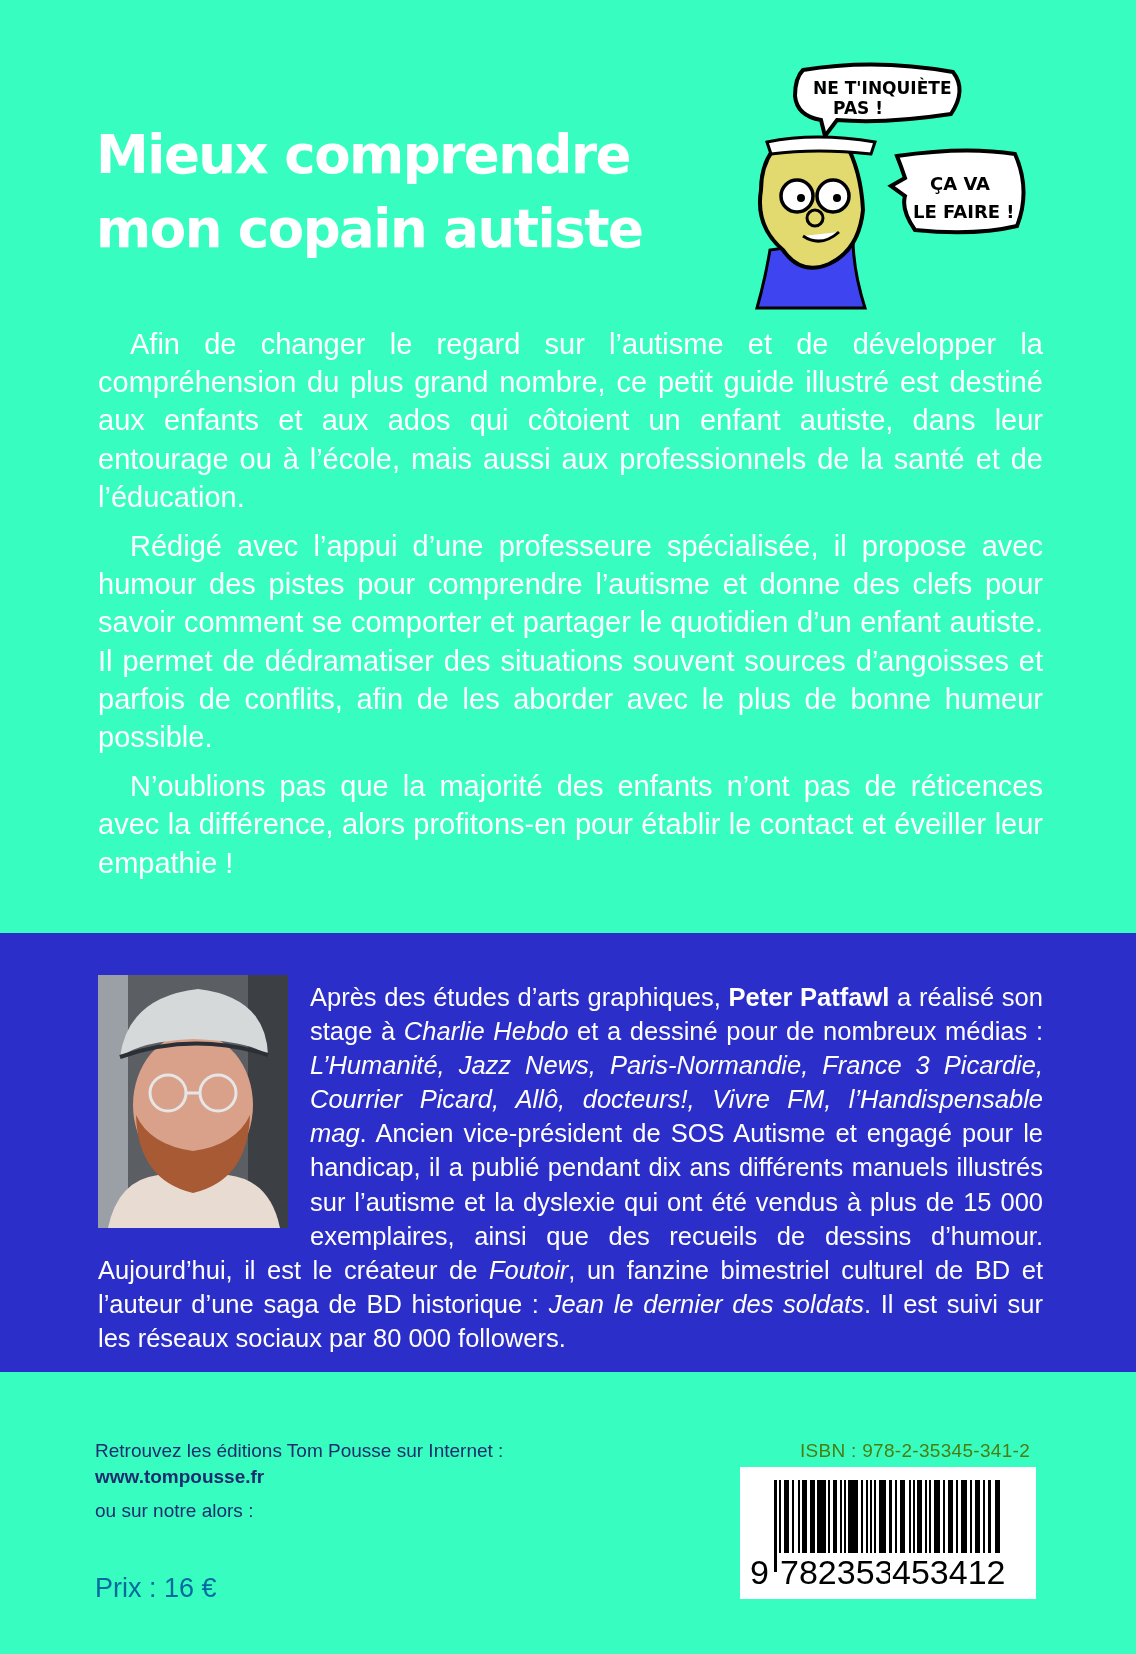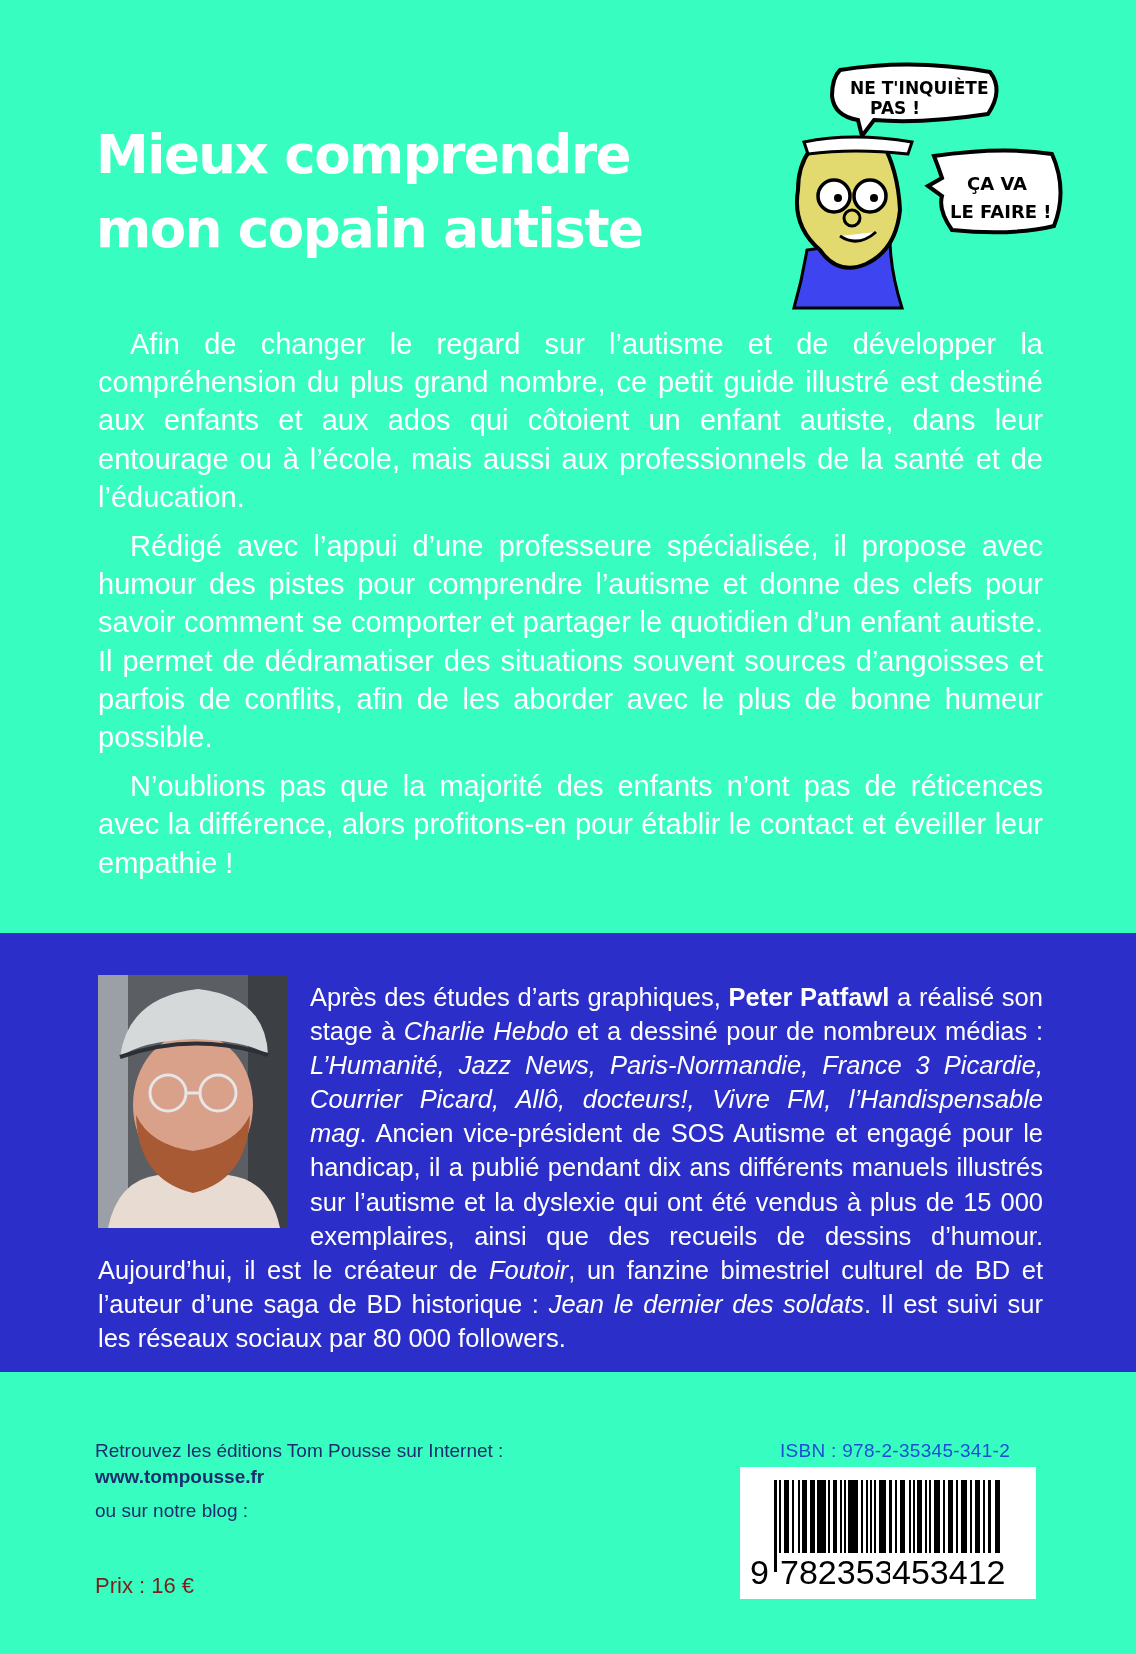--- a/index.html
+++ b/index.html
@@ -7,21 +7,21 @@
     width:1136px; height:1654px; position:relative; overflow:hidden;
     background:#37FEC0;
     font-family:"Liberation Sans", "DejaVu Sans", sans-serif;
   }
   .title {
     position:absolute; left:96px; top:118px; width:640px;
     color:#ffffff; font-family:"DejaVu Sans", sans-serif; font-weight:bold;
     font-size:53px; line-height:74px; letter-spacing:-1.5px;
   }
   .title div { white-space:nowrap; }
-  .cartoon { position:absolute; left:762px; top:50px; width:360px; height:262px; }
+  .cartoon { position:absolute; left:725px; top:50px; width:360px; height:262px; }
   .blurb {
     position:absolute; left:98px; top:325px; width:945px;
     color:#ffffff; font-size:29px; line-height:38.2px; text-align:justify;
     font-family:"Liberation Sans", sans-serif;
   }
   .blurb p { margin:0 0 11px 0; text-indent:32px; }
   .band {
     position:absolute; left:0; top:933px; width:1136px; height:439px;
     background:#2C2ECA;
   }
@@ -40,26 +40,26 @@
   .footer-left {
     position:absolute; left:95px; top:1438px; width:520px;
     color:#1C2C6E; font-size:19px; line-height:26px;
     font-family:"Liberation Sans", sans-serif;
   }
   .footer-left .line { display:block; }
   .footer-left .bold { font-weight:bold; }
   .footer-left .gap { height:8px; }
   .price {
     position:absolute; left:95px; top:1573px;
-    color:#7f1d1d; font-size:22px; font-family:"Liberation Sans", sans-serif;
+    color:#0369a1; font-size:27px; font-family:"Liberation Sans", sans-serif;
   }
   .isbn {
     position:absolute; left:760px; top:1440px; width:270px;
-    color:#1d4ed8; font-size:19px; font-family:"Liberation Sans", sans-serif;
-    text-align:center; letter-spacing:0.3px;
+    color:#4d7c0f; font-size:19px; font-family:"Liberation Sans", sans-serif;
+    text-align:right; letter-spacing:0.3px;
   }
   .barcode {
     position:absolute; left:740px; top:1467px; width:296px; height:132px;
     background:#ffffff;
   }
   .barcode svg { position:absolute; left:0; top:0; }
   .barcode-digits {
     position:absolute; left:0; top:86px; width:296px; height:40px;
     font-family:"Liberation Sans", sans-serif; font-size:34px; color:#000;
   }
@@ -131,21 +131,21 @@
 
 <div class="bio">
   <div class="float-spacer"></div>
   <p><span>Après des études d’arts graphiques, </span><b>Peter Patfawl</b><span> a réalisé son stage à </span><i>Charlie Hebdo</i><span> et a dessiné pour de nombreux médias : </span><i>L’Humanité, Jazz News, Paris-Normandie, France 3 Picardie, Courrier Picard, Allô, docteurs!, Vivre FM, l’Handispensable mag</i><span>. Ancien vice-président de SOS Autisme et engagé pour le handicap, il a publié pendant dix ans différents manuels illustrés sur l’autisme et la dyslexie qui ont été vendus à plus de 15 000 exemplaires, ainsi que des recueils de dessins d’humour. Aujourd’hui, il est le créateur de </span><i>Foutoir</i><span>, un fanzine bimestriel culturel de BD et l’auteur d’une saga de BD historique : </span><i>Jean le dernier des soldats</i><span>. Il est suivi sur les réseaux sociaux par 80 000 followers.</span></p>
 </div>
 
 <div class="footer-left">
   <span class="line">Retrouvez les éditions Tom Pousse sur Internet :</span>
   <span class="line bold">www.tompousse.fr</span>
   <div class="gap"></div>
-  <span class="line">ou sur notre blog :</span>
+  <span class="line">ou sur notre alors :</span>
 </div>
 
 <div class="price">Prix : 16 €</div>
 
 <div class="isbn">ISBN : 978-2-35345-341-2</div>
 
 <div class="barcode">
   <svg width="296" height="132" viewBox="0 0 296 132">
     <g fill="#000">
       <rect x="34" y="13" width="3" height="92"></rect>

